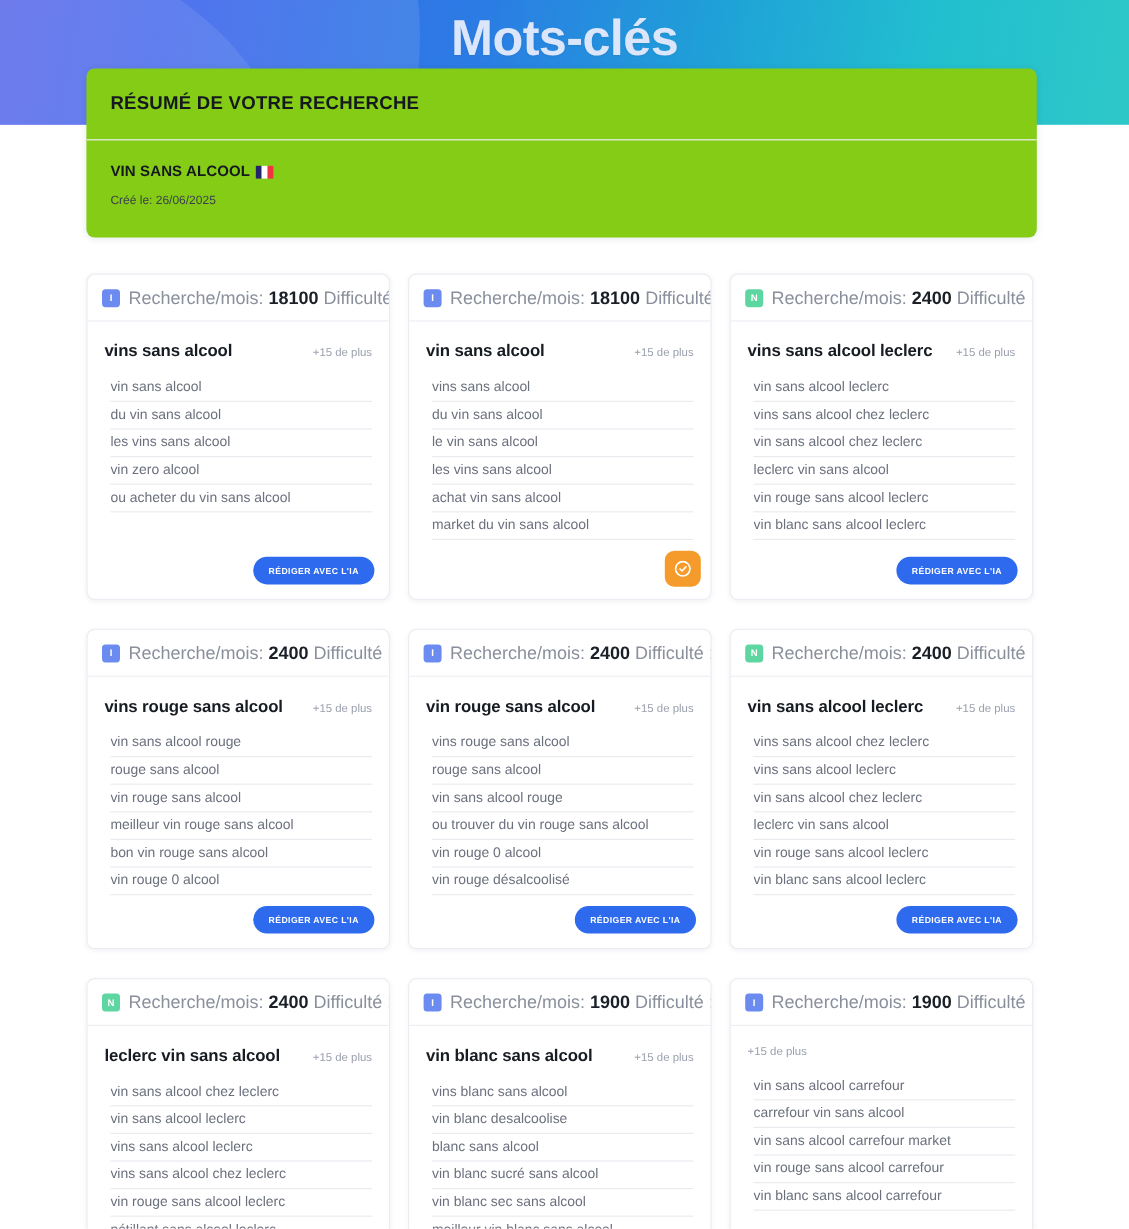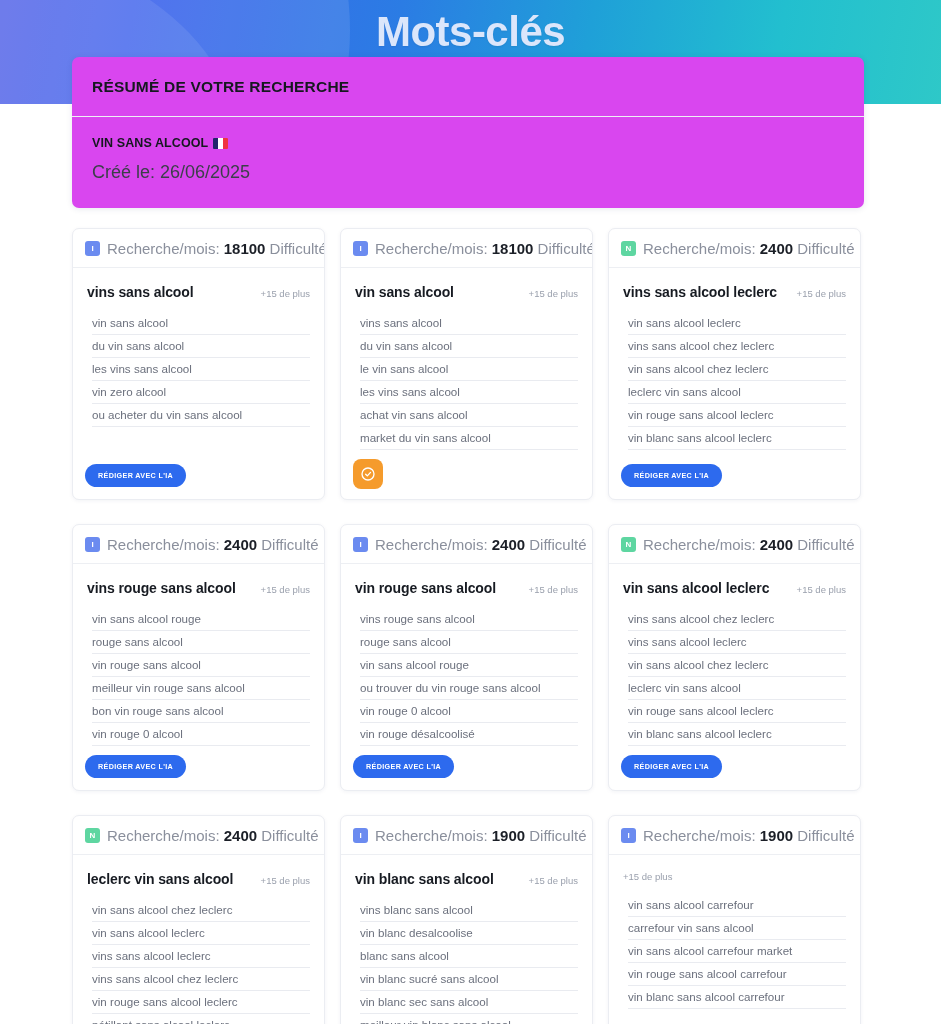--- a/index.html
+++ b/index.html
@@ -62,21 +62,21 @@
     text-shadow: 0 1px 2px rgba(0,0,0,0.07);
     z-index: 3;
   }
 
   
   .summary-card {
     position: absolute;
     top: 57px;
     left: 72px;
     width: 792px;
-    background: #d946ef;
+    background: #84cc16;
     border-radius: 7px;
     box-shadow: 0 1px 6px rgba(22,40,90,0.10);
     z-index: 5;
     overflow: hidden;
   }
   .summary-head {
     padding: 21px 20px 20px 20px;
     border-bottom: 1px solid #eef0f4;
   }
   .summary-head-title {
@@ -103,21 +103,21 @@
     width: 15px; height: 11px;
     border-radius: 1px;
     overflow: hidden;
     line-height: 0;
   }
   .flag-icon i { display: block; width: 5px; height: 11px; }
   .flag-b { background: #21256b; }
   .flag-w { background: #ffffff; }
   .flag-r { background: #ef3340; }
   .summary-date {
-    font-size: 18px;
+    font-size: 10px;
     color: #3b3f49;
   }
 
   
   .grid {
     position: absolute;
     top: 228px;
     left: 72px;
     width: 793px;
     display: grid;
@@ -193,21 +193,21 @@
     color: #6b707d;
     padding: 4px 0 5px 0;
     border-bottom: 1px solid #e9ebf0;
     white-space: nowrap;
     overflow: hidden;
     text-overflow: ellipsis;
   }
 
   .kw-card-foot {
     display: flex;
-    justify-content: flex-start;
+    justify-content: flex-end;
     padding: 9px 12px 12px 12px;
   }
   .ai-btn {
     background: #2d6aee;
     color: #ffffff;
     border: none;
     border-radius: 14px;
     font-size: 7.2px;
     font-weight: bold;
     letter-spacing: 0.35px;

